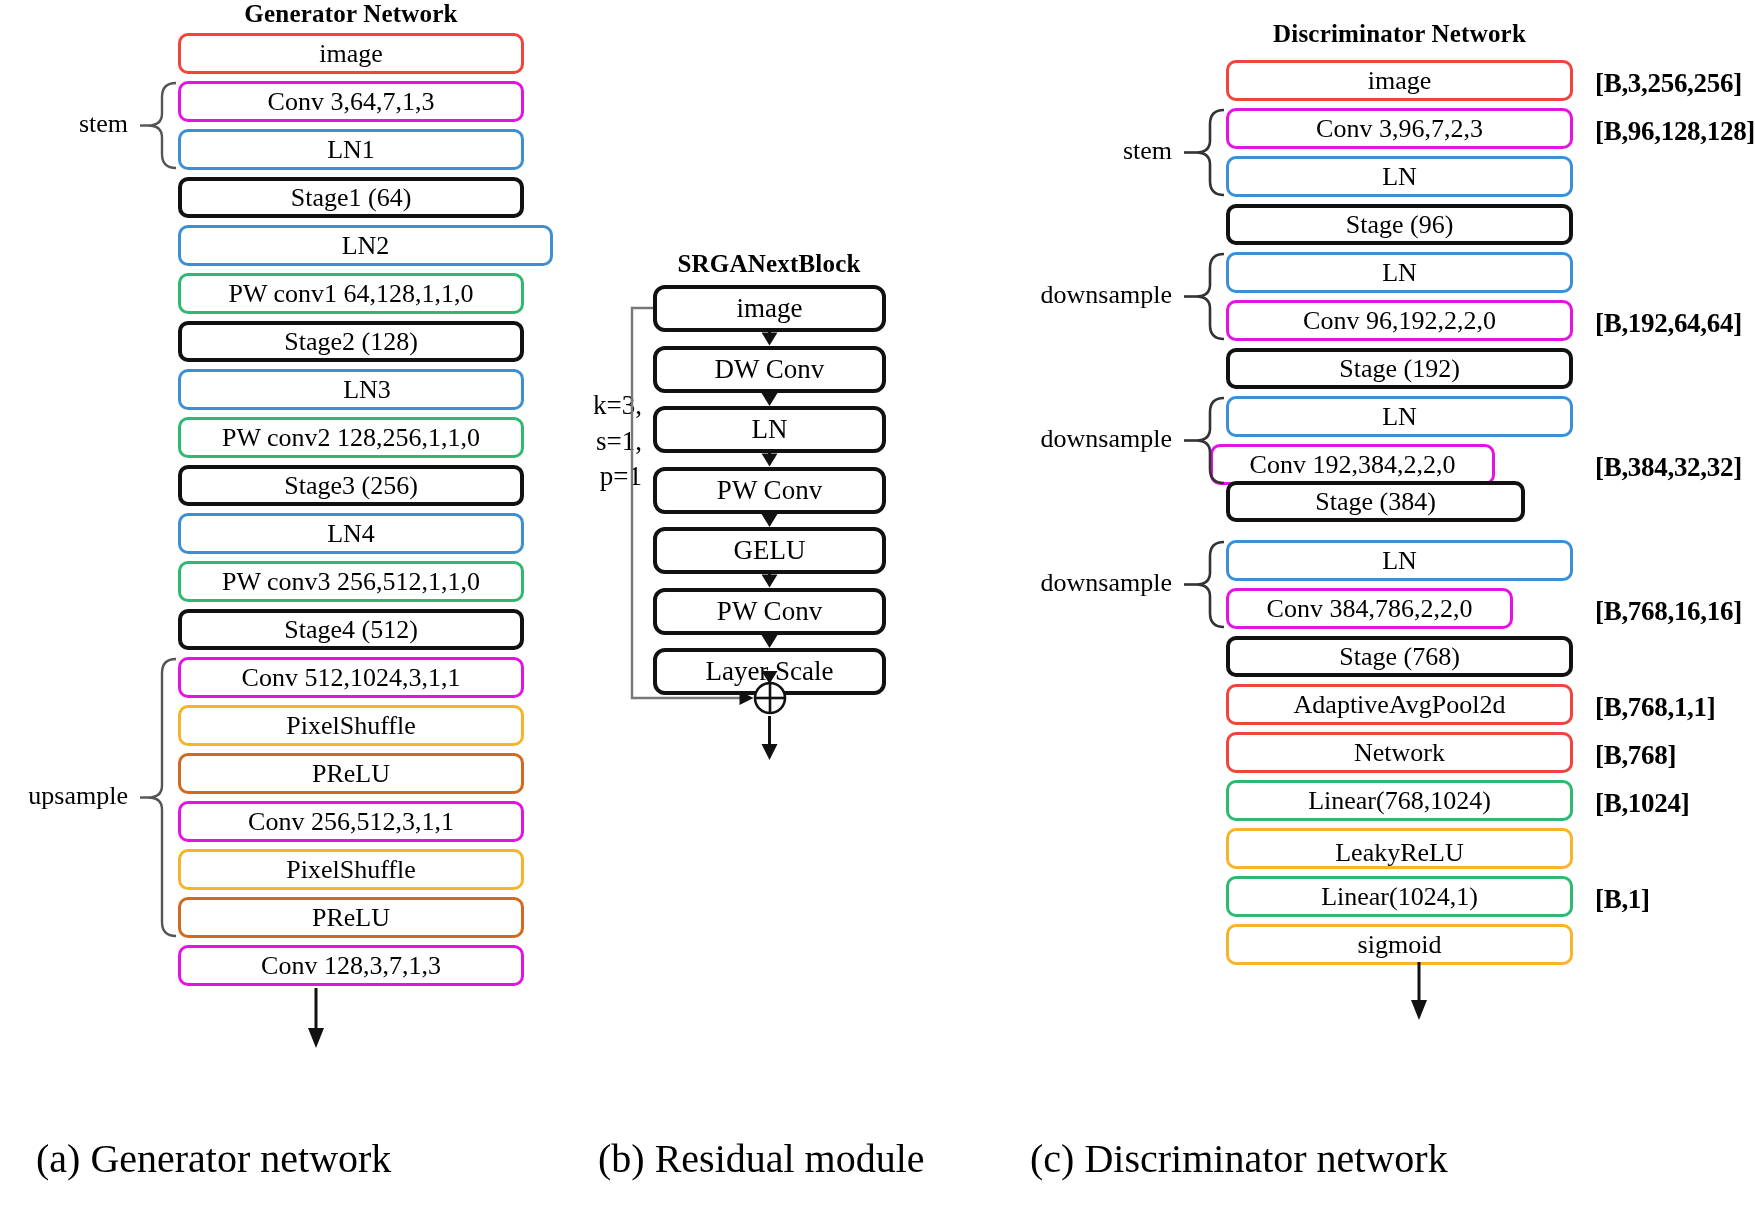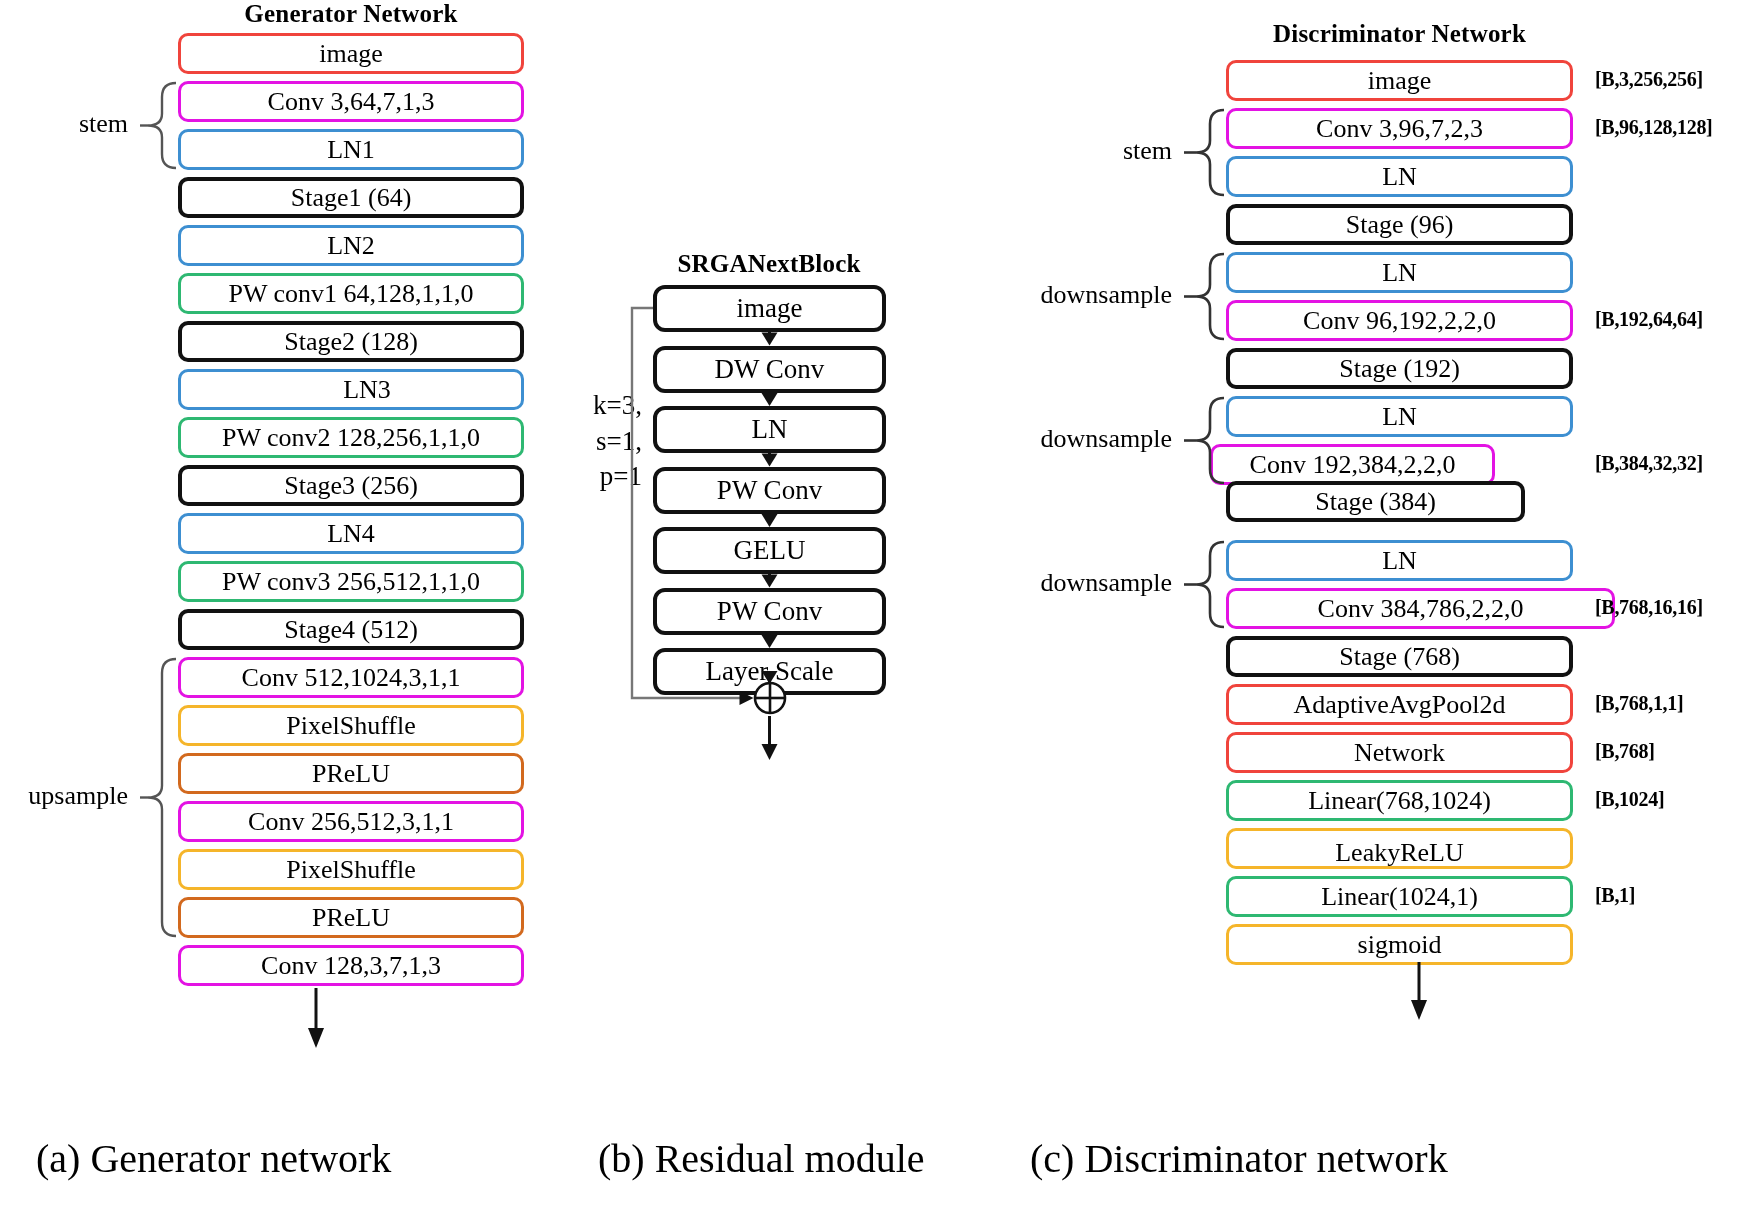--- a/index.html
+++ b/index.html
@@ -68,21 +68,21 @@
     white-space: nowrap;
     text-align: right;
   }
 
   
   .arrow-svg { position: absolute; overflow: visible; }
 
   
   .shape-note {
     position: absolute;
-    font-size: 20px;
+    font-size: 27px;
     font-weight: bold;
     white-space: nowrap;
     letter-spacing: -0.3px;
   }
 
   
   .res-node {
     position: absolute;
     box-sizing: border-box;
     background: #fff;
@@ -126,21 +126,21 @@
       </div>
       <div class="node col-node thin" style="left: 178px; top: 81px; width: 346px; border-color: rgb(227, 19, 227);">
         <span>Conv 3,64,7,1,3</span>
       </div>
       <div class="node col-node thin" style="left: 178px; top: 129px; width: 346px; border-color: rgb(61, 143, 209);">
         <span>LN1</span>
       </div>
       <div class="node col-node thick" style="left: 178px; top: 177px; width: 346px; border-color: rgb(17, 17, 17);">
         <span>Stage1 (64)</span>
       </div>
-      <div class="node col-node thin" style="left: 178px; top: 225px; width: 346px; border-color: rgb(61, 143, 209);">
+      <div class="node col-node thin" style="left: 178px; top: 225px; width: 375px; border-color: rgb(61, 143, 209);">
         <span>LN2</span>
       </div>
       <div class="node col-node thin" style="left: 178px; top: 273px; width: 346px; border-color: rgb(46, 184, 114);">
         <span>PW conv1 64,128,1,1,0</span>
       </div>
       <div class="node col-node thick" style="left: 178px; top: 321px; width: 346px; border-color: rgb(17, 17, 17);">
         <span>Stage2 (128)</span>
       </div>
       <div class="node col-node thin" style="left: 178px; top: 369px; width: 346px; border-color: rgb(61, 143, 209); padding-left: 32px;">
         <span>LN3</span>
@@ -288,21 +288,21 @@
       </div>
       <div class="node col-node thin" style="left: 190px; top: 444px; width: 285px; border-color: rgb(227, 19, 227);">
         <span>Conv 192,384,2,2,0</span>
       </div>
       <div class="node col-node thick" style="left: 206px; top: 481px; width: 299px; border-color: rgb(17, 17, 17); text-align: right;">
         <span>Stage (384)</span>
       </div>
       <div class="node col-node thin" style="left: 206px; top: 540px; width: 347px; border-color: rgb(61, 143, 209);">
         <span>LN</span>
       </div>
-      <div class="node col-node thin" style="left: 206px; top: 588px; width: 389px; border-color: rgb(227, 19, 227);">
+      <div class="node col-node thin" style="left: 206px; top: 588px; width: 287px; border-color: rgb(227, 19, 227);">
         <span>Conv 384,786,2,2,0</span>
       </div>
       <div class="node col-node thick" style="left: 206px; top: 636px; width: 347px; border-color: rgb(17, 17, 17);">
         <span>Stage (768)</span>
       </div>
       <div class="node col-node thin" style="left: 206px; top: 684px; width: 347px; border-color: rgb(240, 68, 60);">
         <span>AdaptiveAvgPool2d</span>
       </div>
       <div class="node col-node thin" style="left: 206px; top: 732px; width: 347px; border-color: rgb(240, 68, 60);">
         <span>Network</span>

